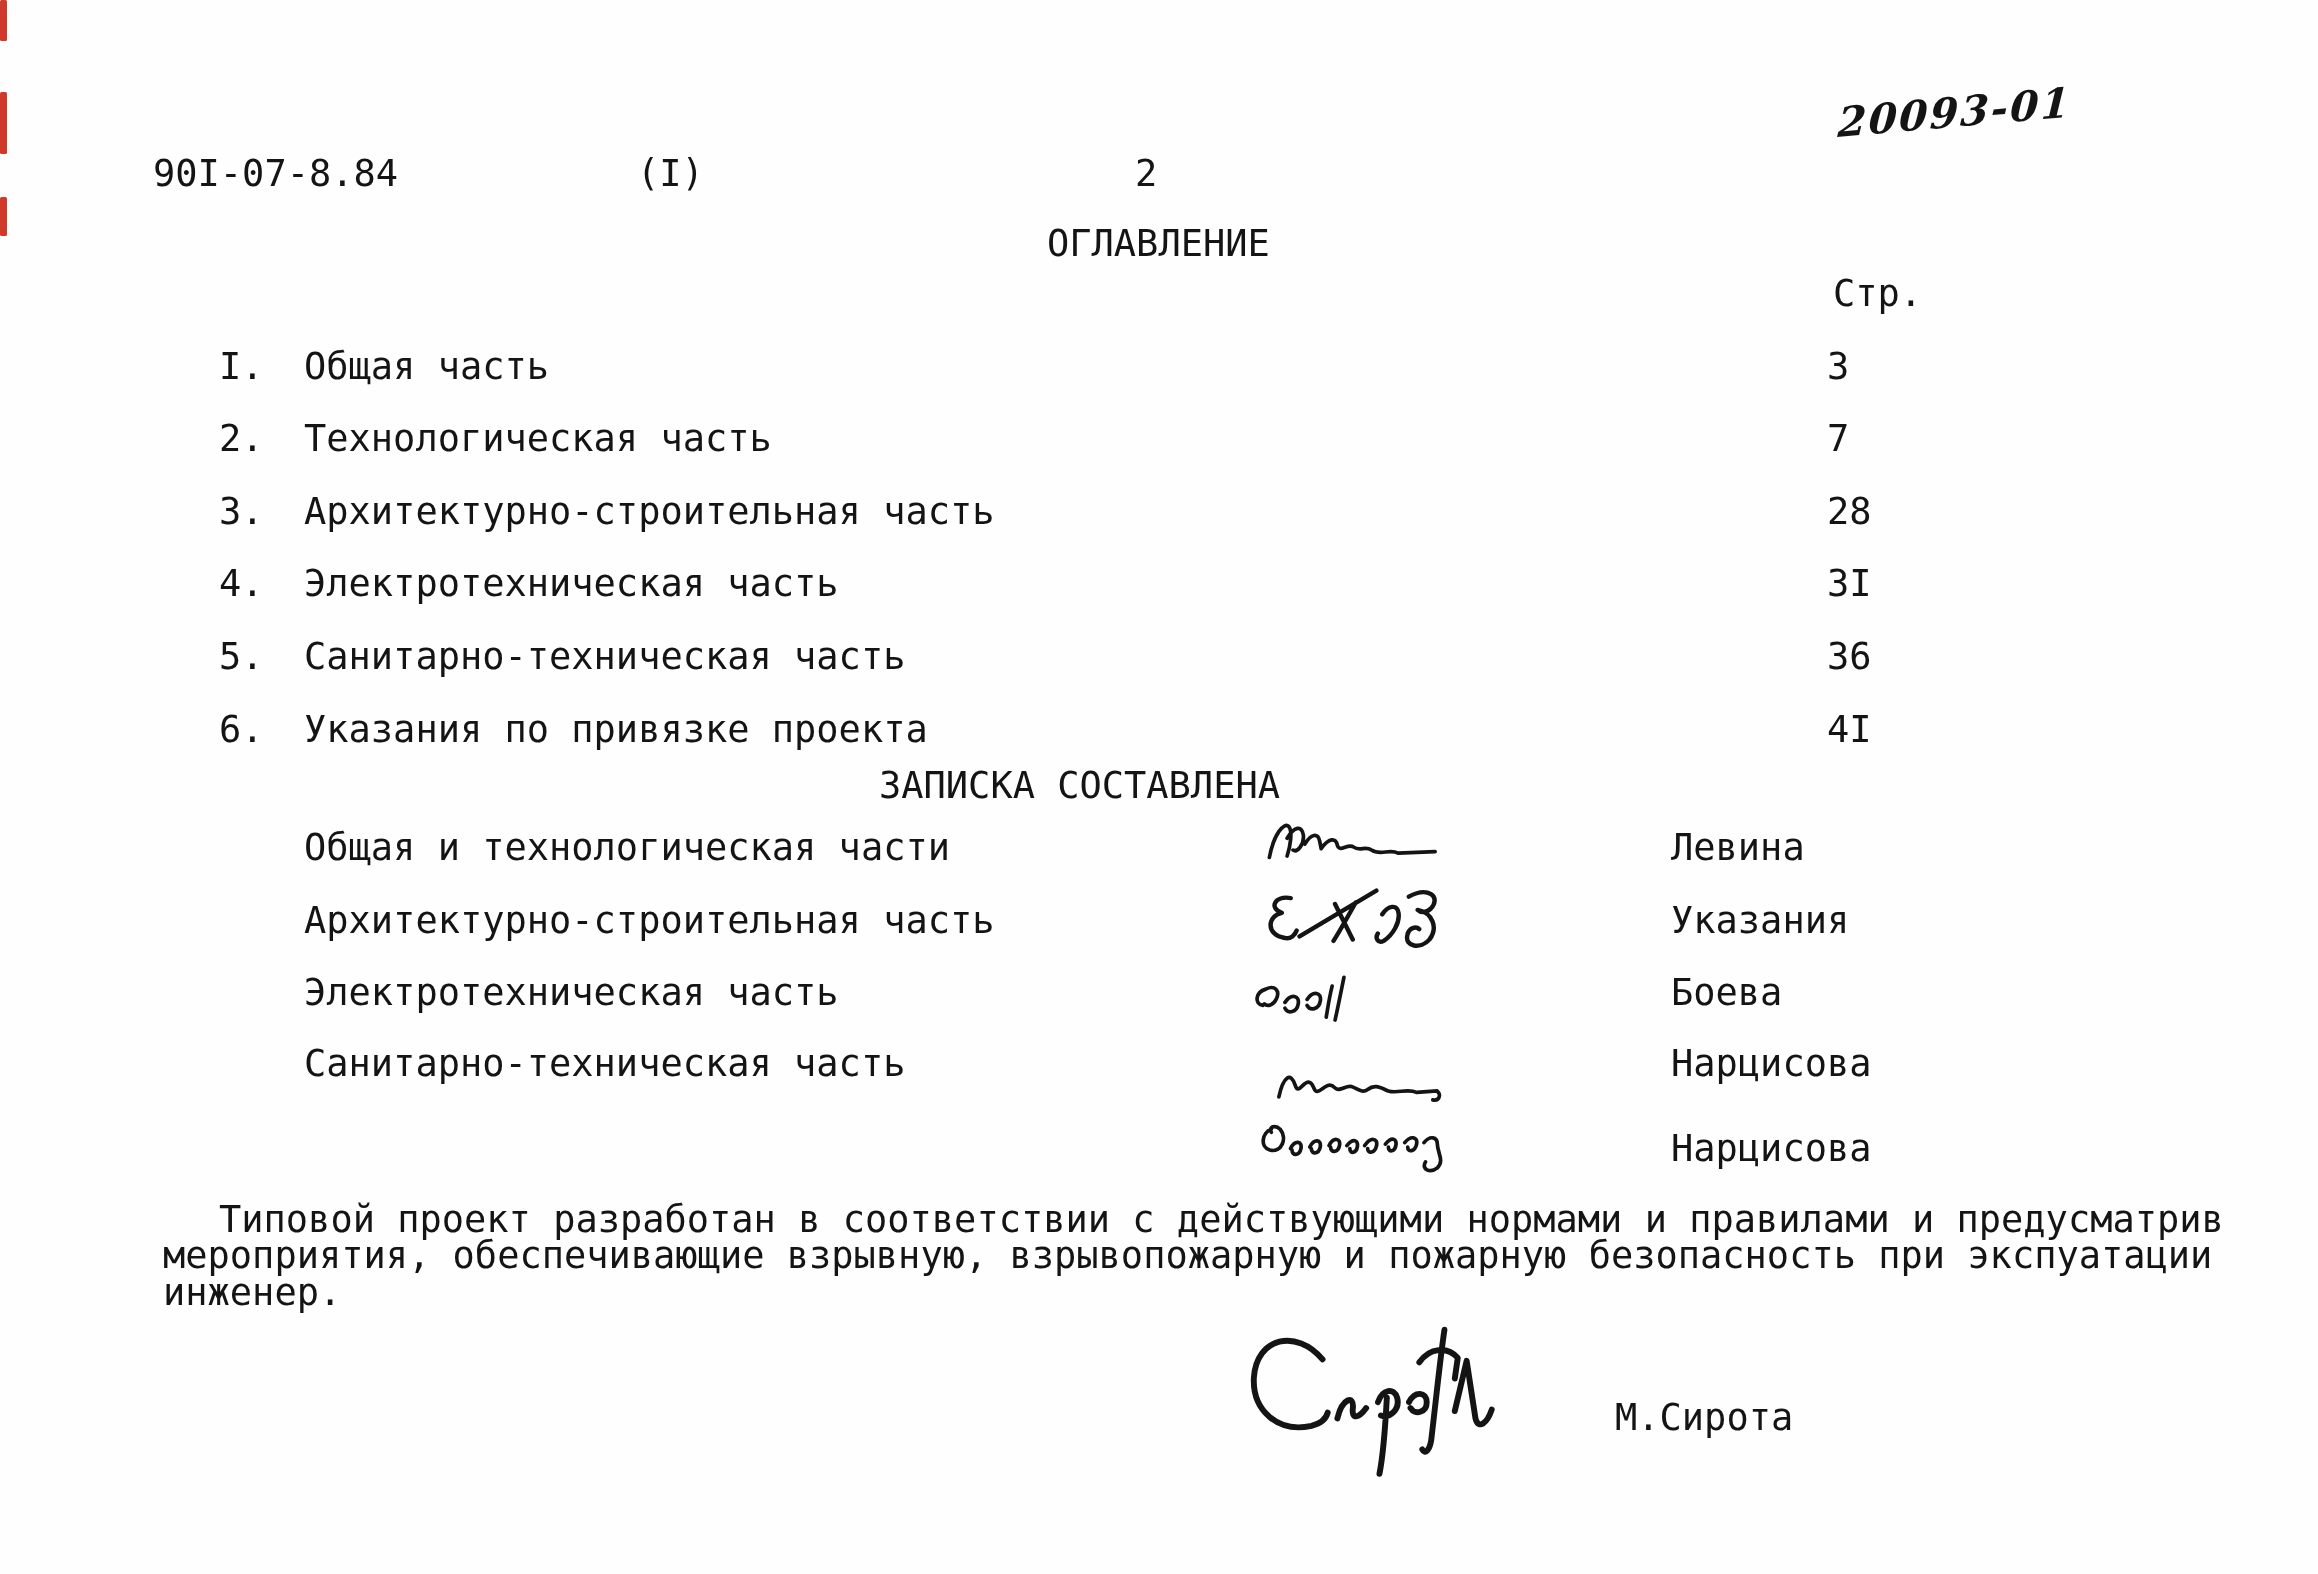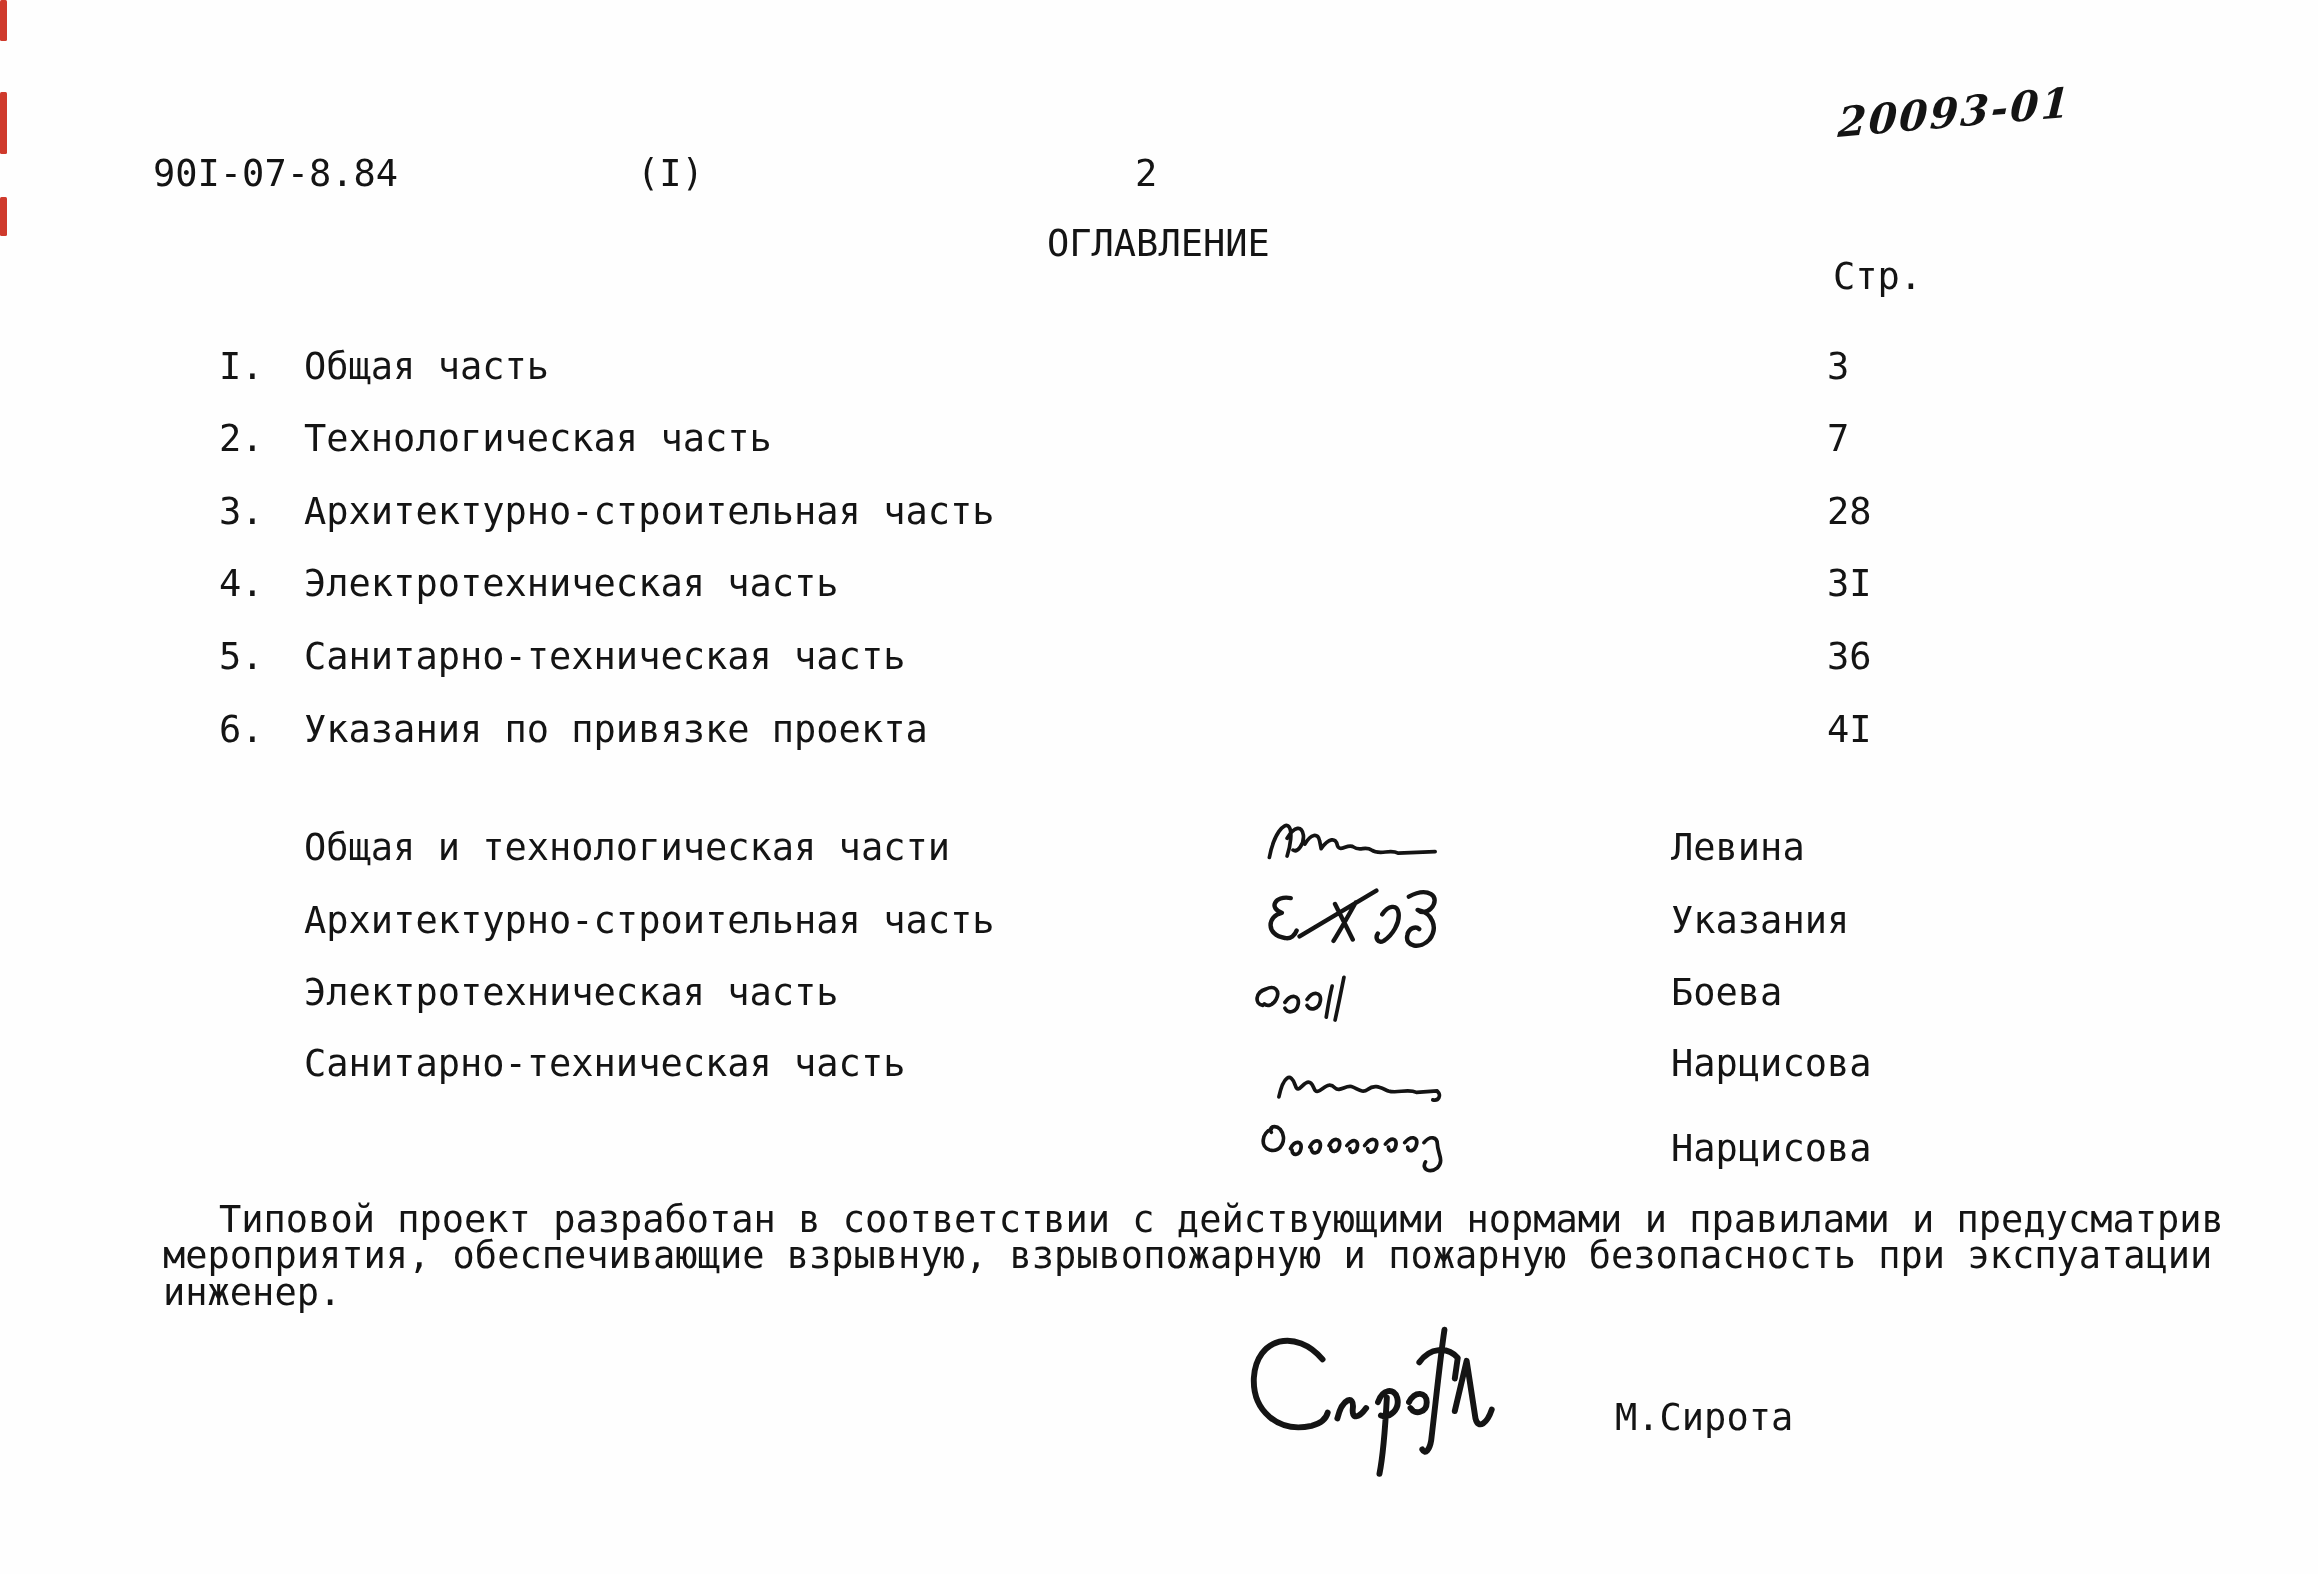--- a/index.html
+++ b/index.html
@@ -49,21 +49,21 @@
   <div class="red-mark" style="top:0;height:41px"></div>
   <div class="red-mark" style="top:92px;height:62px"></div>
   <div class="red-mark" style="top:197px;height:39px"></div>
 
   <span class="t" style="left:153px;top:154px">90I-07-8.84</span>
   <span class="t" style="left:637px;top:154px">(I)</span>
   <span class="t" style="left:1135px;top:154px">2</span>
   <span class="t hand" style="left:1837px;top:104px">20093-01</span>
 
   <span class="t" style="left:1047px;top:224px">ОГЛАВЛЕНИЕ</span>
-  <span class="t" style="left:1833px;top:257px">Стр.</span>
+  <span class="t" style="left:1833px;top:274px">Стр.</span>
 
   <div>
     <span class="t" style="left:219px;top:347px">I.</span>
     <span class="t" style="left:304px;top:347px">Общая часть</span>
     <span class="t" style="left:1827px;top:347px">3</span>
 
     <span class="t" style="left:219px;top:419px">2.</span>
     <span class="t" style="left:304px;top:419px">Технологическая часть</span>
     <span class="t" style="left:1827px;top:419px">7</span>
 
@@ -77,20 +77,21 @@
 
     <span class="t" style="left:219px;top:637px">5.</span>
     <span class="t" style="left:304px;top:637px">Санитарно-техническая часть</span>
     <span class="t" style="left:1827px;top:637px">36</span>
 
     <span class="t" style="left:219px;top:710px">6.</span>
     <span class="t" style="left:304px;top:710px">Указания по привязке проекта</span>
     <span class="t" style="left:1827px;top:710px">4I</span>
   </div>
 
+  <span class="t" style="left:879px;top:766px">ЗАПИСКА СОСТАВЛЕНА</span>
 
   <div>
     <span class="t" style="left:304px;top:828px">Общая и технологическая части</span>
     <span class="t" style="left:1671px;top:828px">Левина</span>
 
     <span class="t" style="left:304px;top:901px">Архитектурно-строительная часть</span>
     <span class="t" style="left:1671px;top:901px">Указания</span>
 
     <span class="t" style="left:304px;top:973px">Электротехническая часть</span>
     <span class="t" style="left:1671px;top:973px">Боева</span>

